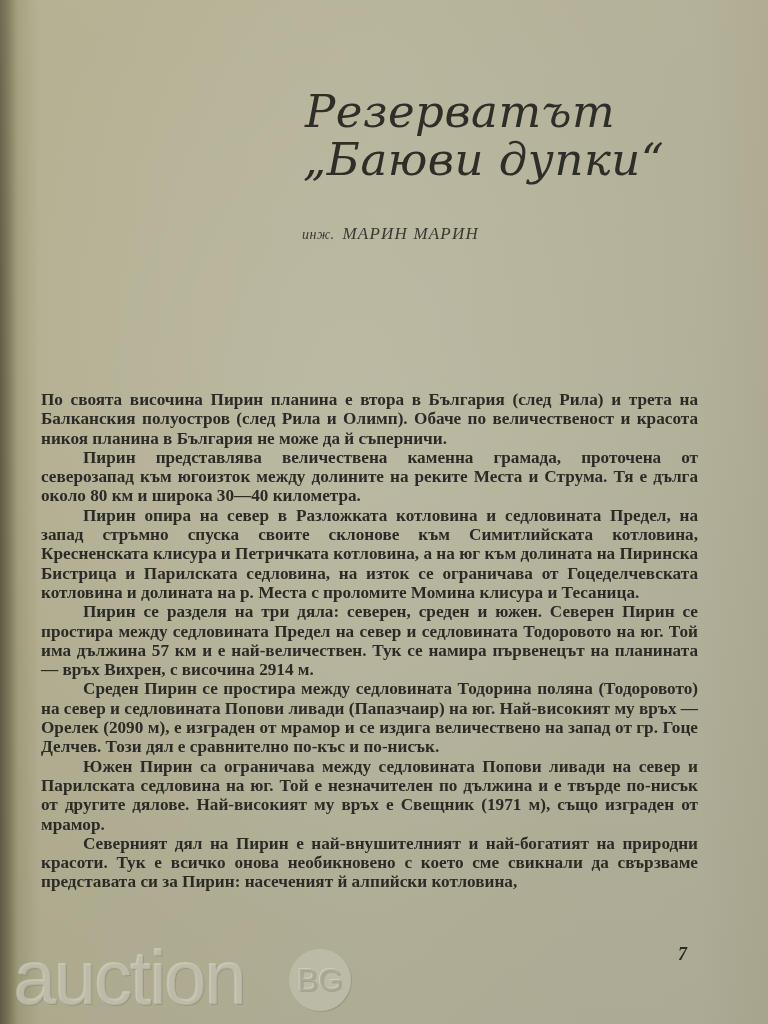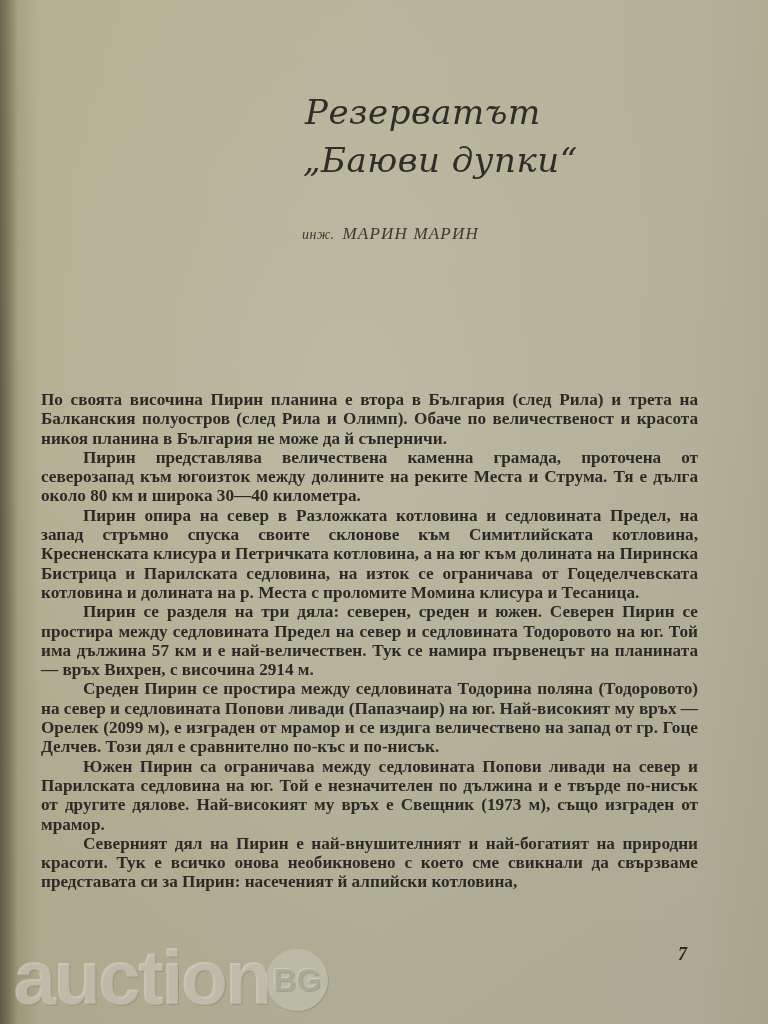--- a/index.html
+++ b/index.html
@@ -29,21 +29,21 @@
       background: radial-gradient(ellipse at 45% 40%, rgba(200,198,180,0.35) 0%, rgba(0,0,0,0) 60%),
                   linear-gradient(180deg, rgba(190,185,150,0.15) 0%, rgba(0,0,0,0) 40%, rgba(90,90,80,0.08) 100%);
       pointer-events: none;
     }
     .title {
       position: absolute;
       left: 305px;
       top: 88px;
       font-family: "DejaVu Serif", "Liberation Serif", serif;
       font-style: italic;
-      font-size: 34px;
+      font-size: 45px;
       line-height: 48px;
       color: #2f2d28;
       letter-spacing: 0.5px;
       z-index: 2;
     }
     .title .line2 {
       display: block;
       margin-left: -2px;
     }
     .author {
@@ -92,28 +92,29 @@
       font-size: 18px;
       color: #2c2a26;
       z-index: 2;
     }
     .watermark {
       position: absolute;
       left: 14px;
       top: 938px;
       font-family: "Liberation Sans", "DejaVu Sans", sans-serif;
       font-size: 76px;
-      font-weight: bold;
+      font-weight: normal;
       letter-spacing: -2px;
       color: rgba(205, 203, 188, 0.55);
       text-shadow: 1px 1px 0 rgba(120,118,100,0.35), -1px -1px 0 rgba(235,233,220,0.4);
       z-index: 3;
       line-height: 80px;
       display: flex;
       align-items: center;
+      gap: 48px;
     }
     .watermark .bubble {
       display: inline-flex;
       align-items: center;
       justify-content: center;
       width: 62px;
       height: 62px;
       border-radius: 50%;
       margin-left: -4px;
       margin-top: 4px;
@@ -136,22 +137,22 @@
 
   <div class="author">
     <span class="prefix">инж.</span><span class="name">МАРИН МАРИН</span>
   </div>
 
   <div class="body-text">
     <p class="first">По своята височина Пирин планина е втора в България (след Рила) и трета на Балканския полуостров (след Рила и Олимп). Обаче по величественост и красота никоя планина в България не може да й съперничи.</p>
     <p>Пирин представлява величествена каменна грамада, проточена от северозапад към югоизток между долините на реките Места и Струма. Тя е дълга около 80 км и широка 30—40 километра.</p>
     <p>Пирин опира на север в Разложката котловина и седловината Предел, на запад стръмно спуска своите склонове към Симитлийската котловина, Кресненската клисура и Петричката котловина, а на юг към долината на Пиринска Бистрица и Парилската седловина, на изток се ограничава от Гоцеделчевската котловина и долината на р. Места с проломите Момина клисура и Тесаница.</p>
     <p>Пирин се разделя на три дяла: северен, среден и южен. Северен Пирин се простира между седловината Предел на север и седловината Тодоровото на юг. Той има дължина 57 км и е най-величествен. Тук се намира първенецът на планината — връх Вихрен, с височина 2914 м.</p>
-    <p>Среден Пирин се простира между седловината Тодорина поляна (Тодоровото) на север и седловината Попови ливади (Папазчаир) на юг. Най-високият му връх — Орелек (2099 м), е изграден от мрамор и се издига величествено на запад от гр. Гоце Делчев. Този дял е сравнително по-къс и по-нисък.</p>
-    <p>Южен Пирин са ограничава между седловината Попови ливади на север и Парилската седловина на юг. Той е незначителен по дължина и е твърде по-нисък от другите дялове. Най-високият му връх е Свещник (1973 м), също изграден от мрамор.</p>
+    <p>Среден Пирин се простира между седловината Тодорина поляна (Тодоровото) на север и седловината Попови ливади (Папазчаир) на юг. Най-високият му връх — Орелек (2090 м), е изграден от мрамор и се издига величествено на запад от гр. Гоце Делчев. Този дял е сравнително по-къс и по-нисък.</p>
+    <p>Южен Пирин са ограничава между седловината Попови ливади на север и Парилската седловина на юг. Той е незначителен по дължина и е твърде по-нисък от другите дялове. Най-високият му връх е Свещник (1971 м), също изграден от мрамор.</p>
     <p>Северният дял на Пирин е най-внушителният и най-богатият на природни красоти. Тук е всичко онова необикновено с което сме свикнали да свързваме представата си за Пирин: насеченият й алпийски котловина,</p>
   </div>
 
   <div class="page-number">7</div>
 
   <div class="watermark">
     <span>auction</span>
     <span class="bubble">
       <span>BG</span>
     </span>

